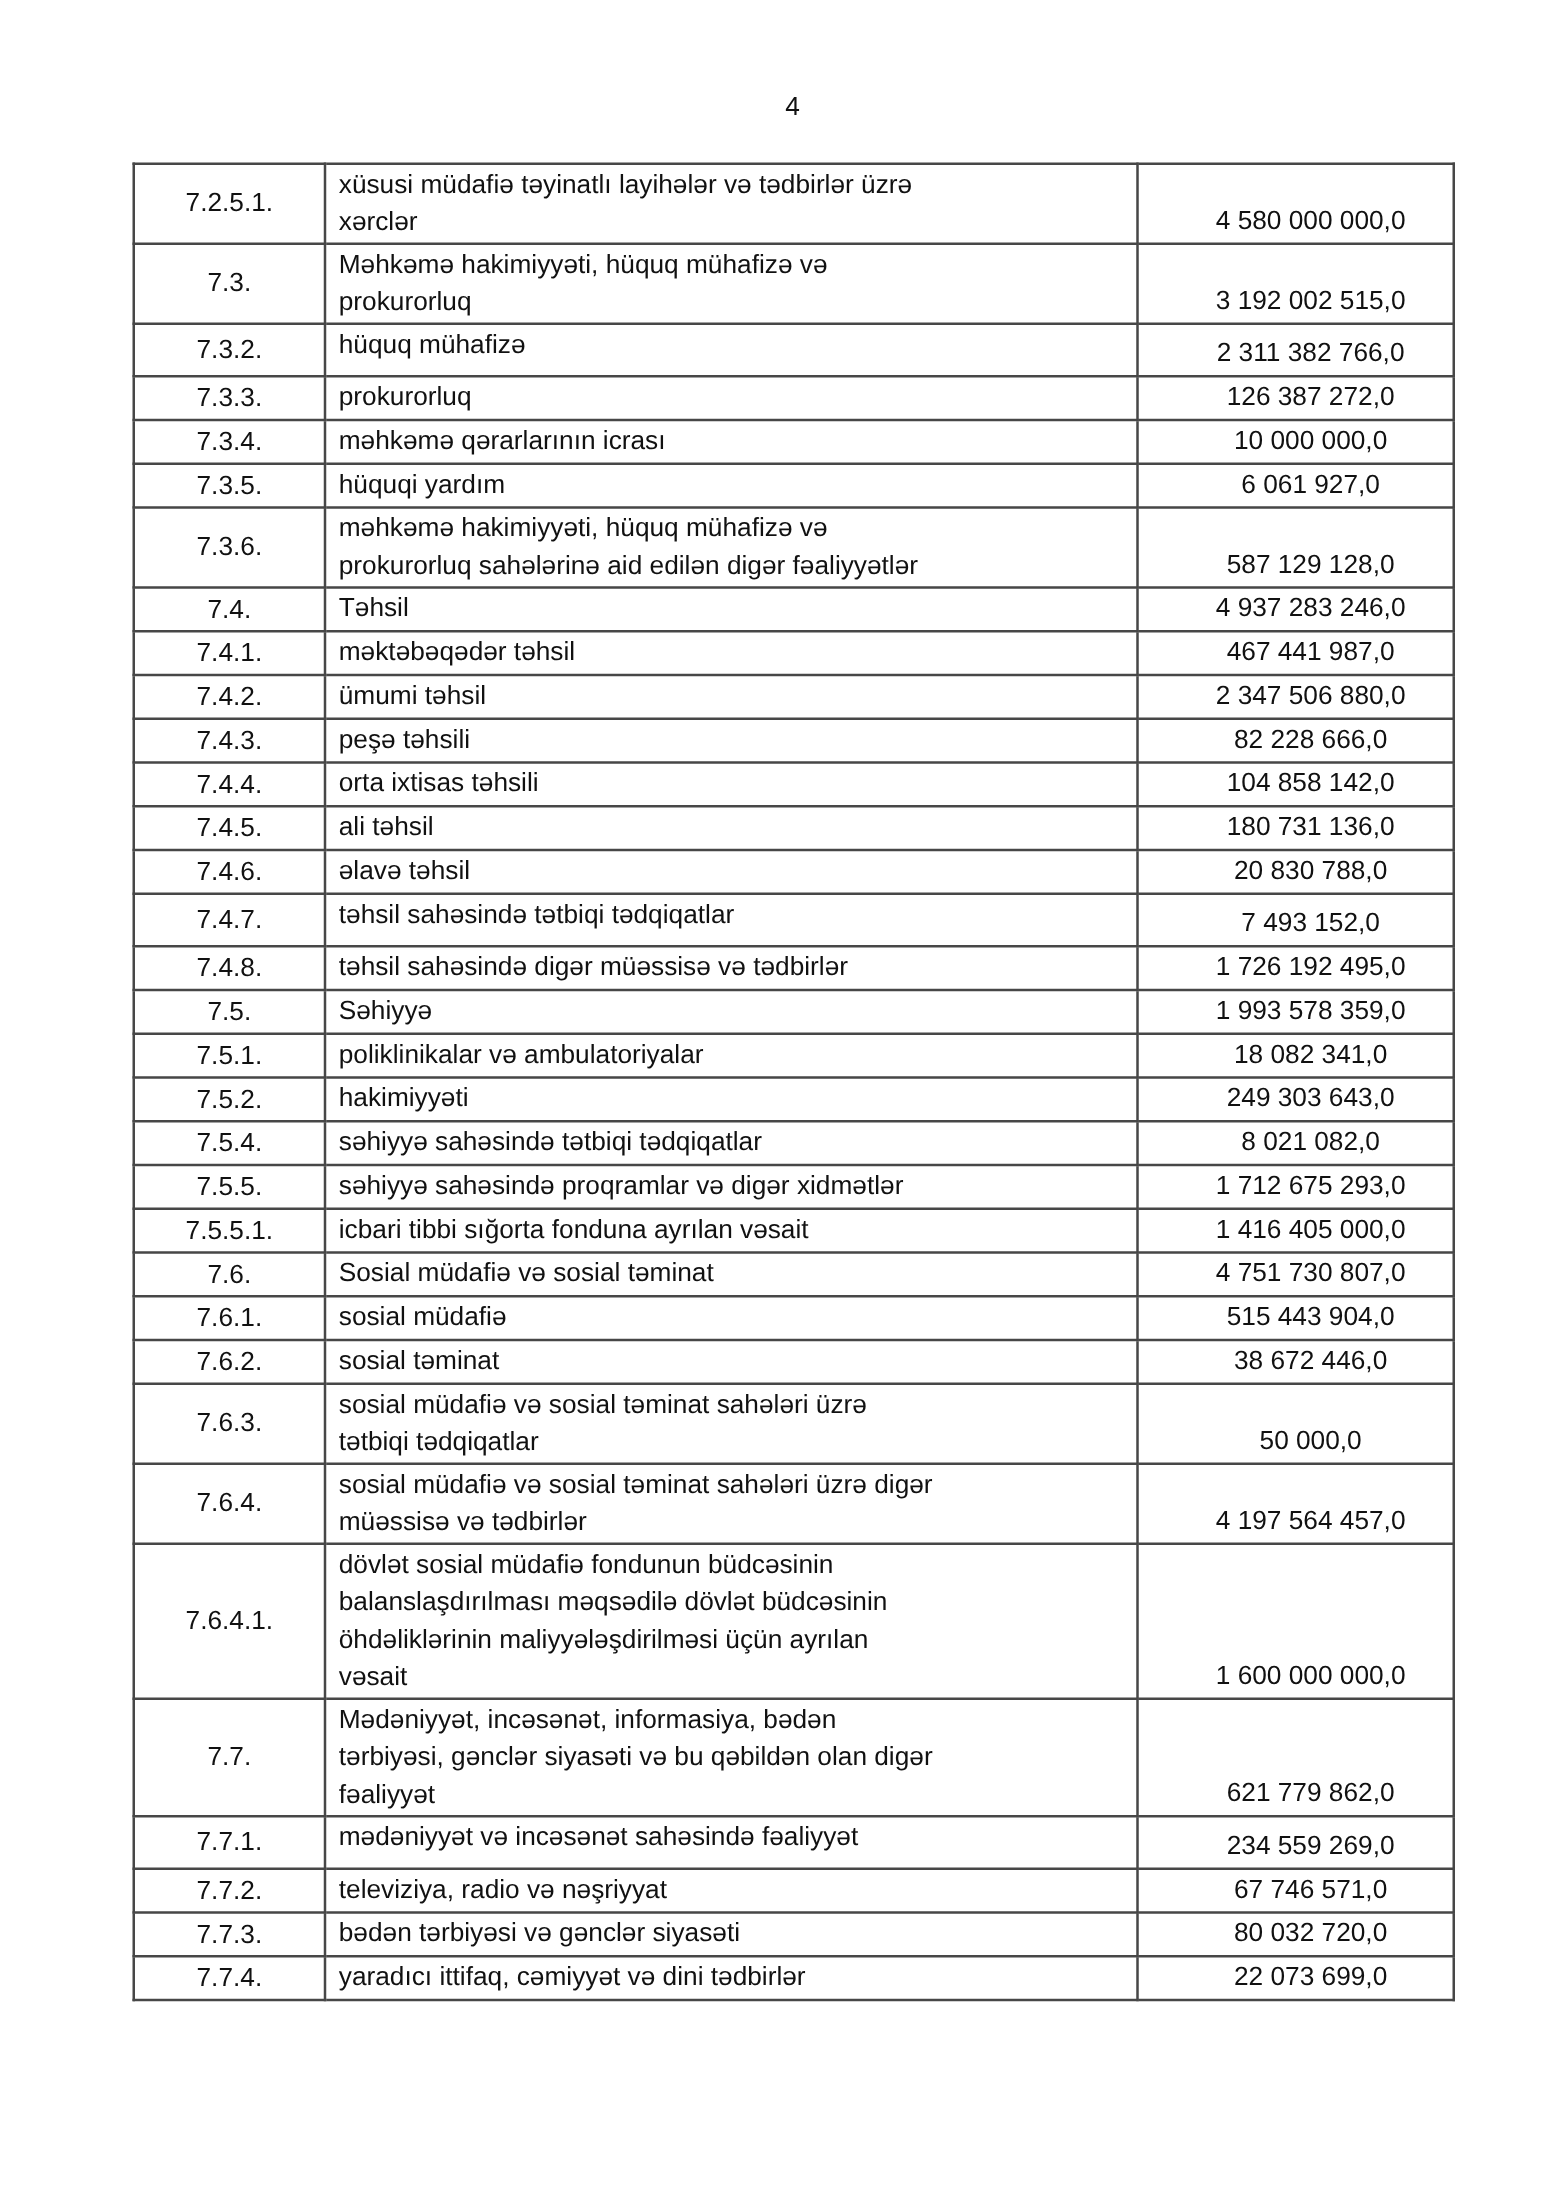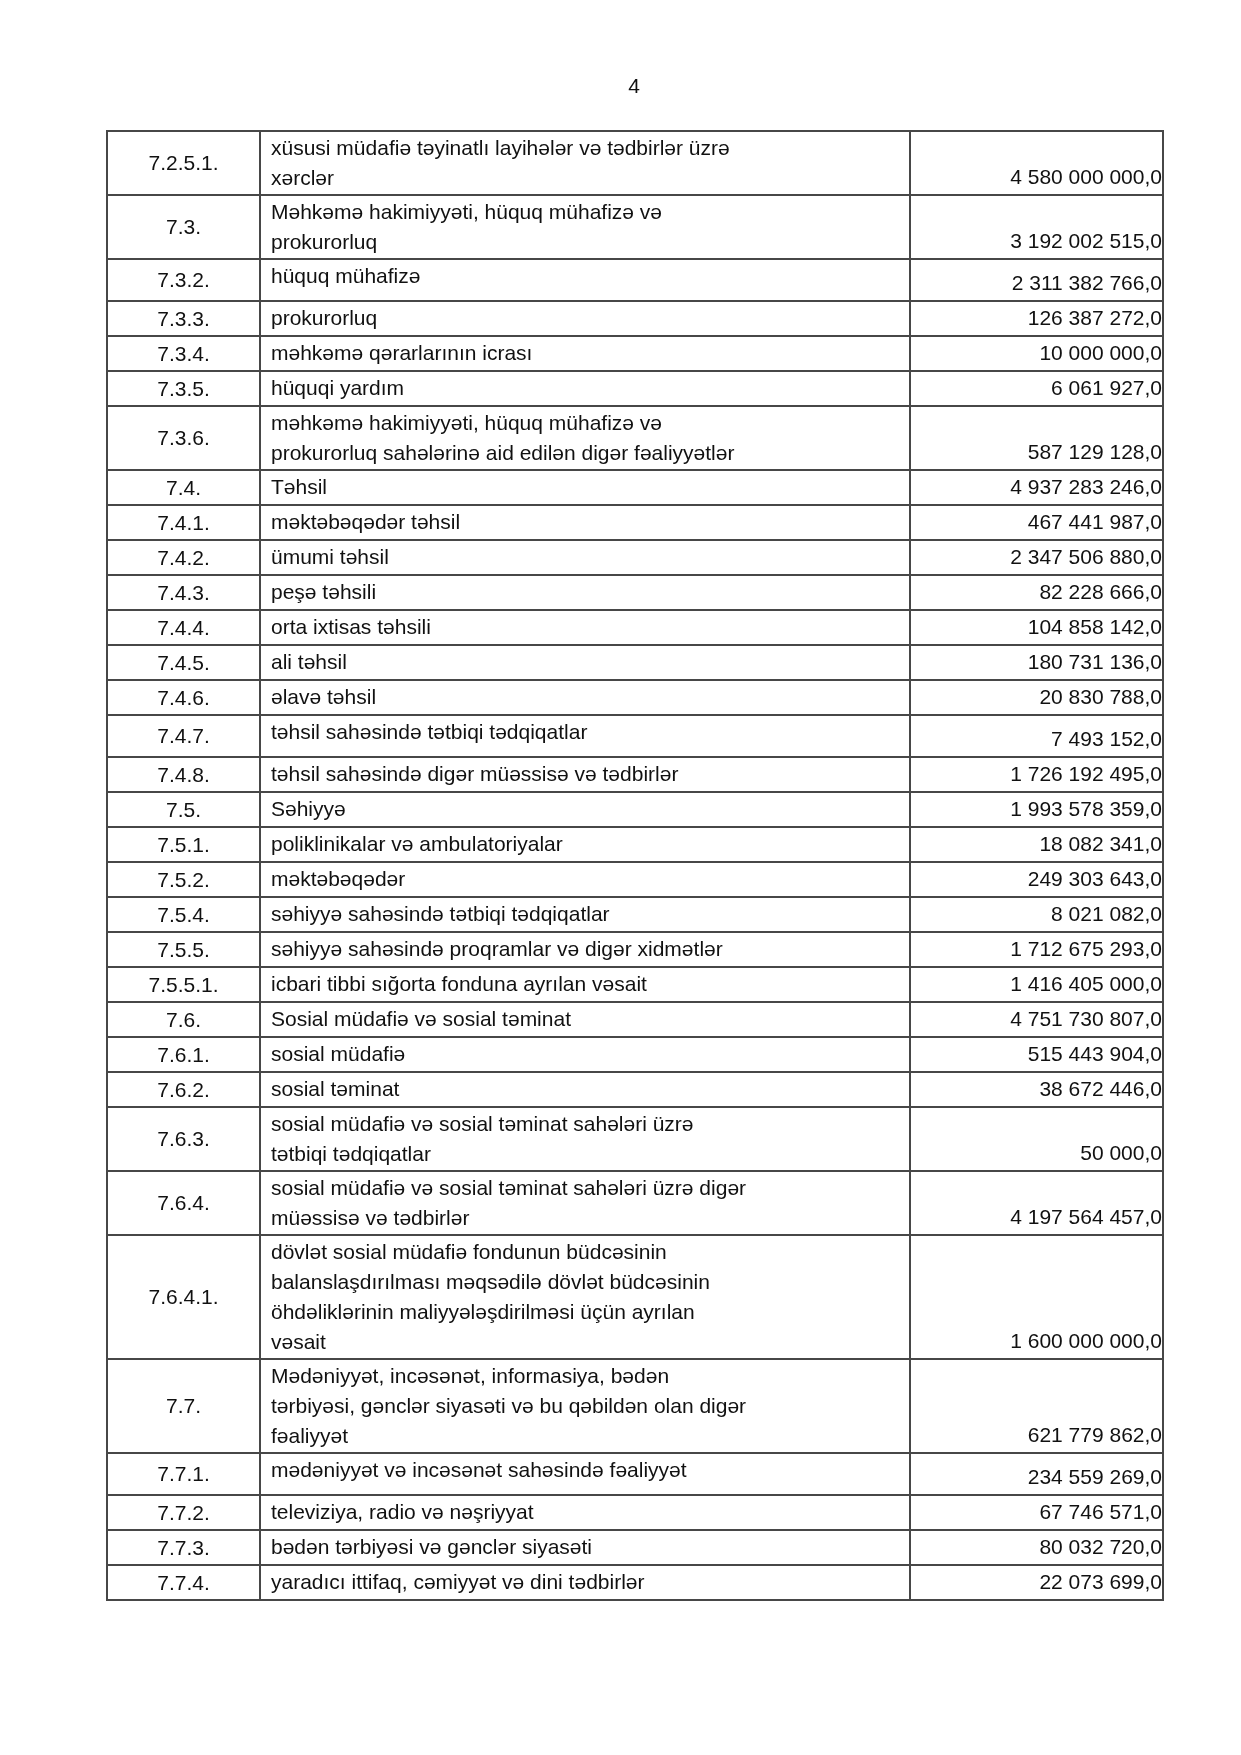--- a/index.html
+++ b/index.html
@@ -45,21 +45,21 @@
     vertical-align: middle;
     padding: 0 2px;
   }
   td.description {
     vertical-align: top;
     padding: 1px 8px 1px 10px;
     white-space: pre-line;
     border-radius: 11px;
   }
   td.amount {
-    text-align: right;
+    text-align: center;
     vertical-align: bottom;
     padding: 1px 0 2px 24px;
     white-space: nowrap;
   }
 </style>
 </head>
 <body>
 
 <div class="page-number">4</div>
 
@@ -158,21 +158,21 @@
         <td class="description">Səhiyyə</td>
         <td class="amount">1 993 578 359,0</td>
       </tr>
       <tr>
         <td class="code">7.5.1.</td>
         <td class="description">poliklinikalar və ambulatoriyalar</td>
         <td class="amount">18 082 341,0</td>
       </tr>
       <tr>
         <td class="code">7.5.2.</td>
-        <td class="description">məktəbəqədər</td>
+        <td class="description">hakimiyyəti</td>
         <td class="amount">249 303 643,0</td>
       </tr>
       <tr>
         <td class="code">7.5.4.</td>
         <td class="description">səhiyyə sahəsində tətbiqi tədqiqatlar</td>
         <td class="amount">8 021 082,0</td>
       </tr>
       <tr>
         <td class="code">7.5.5.</td>
         <td class="description">səhiyyə sahəsində proqramlar və digər xidmətlər</td>

